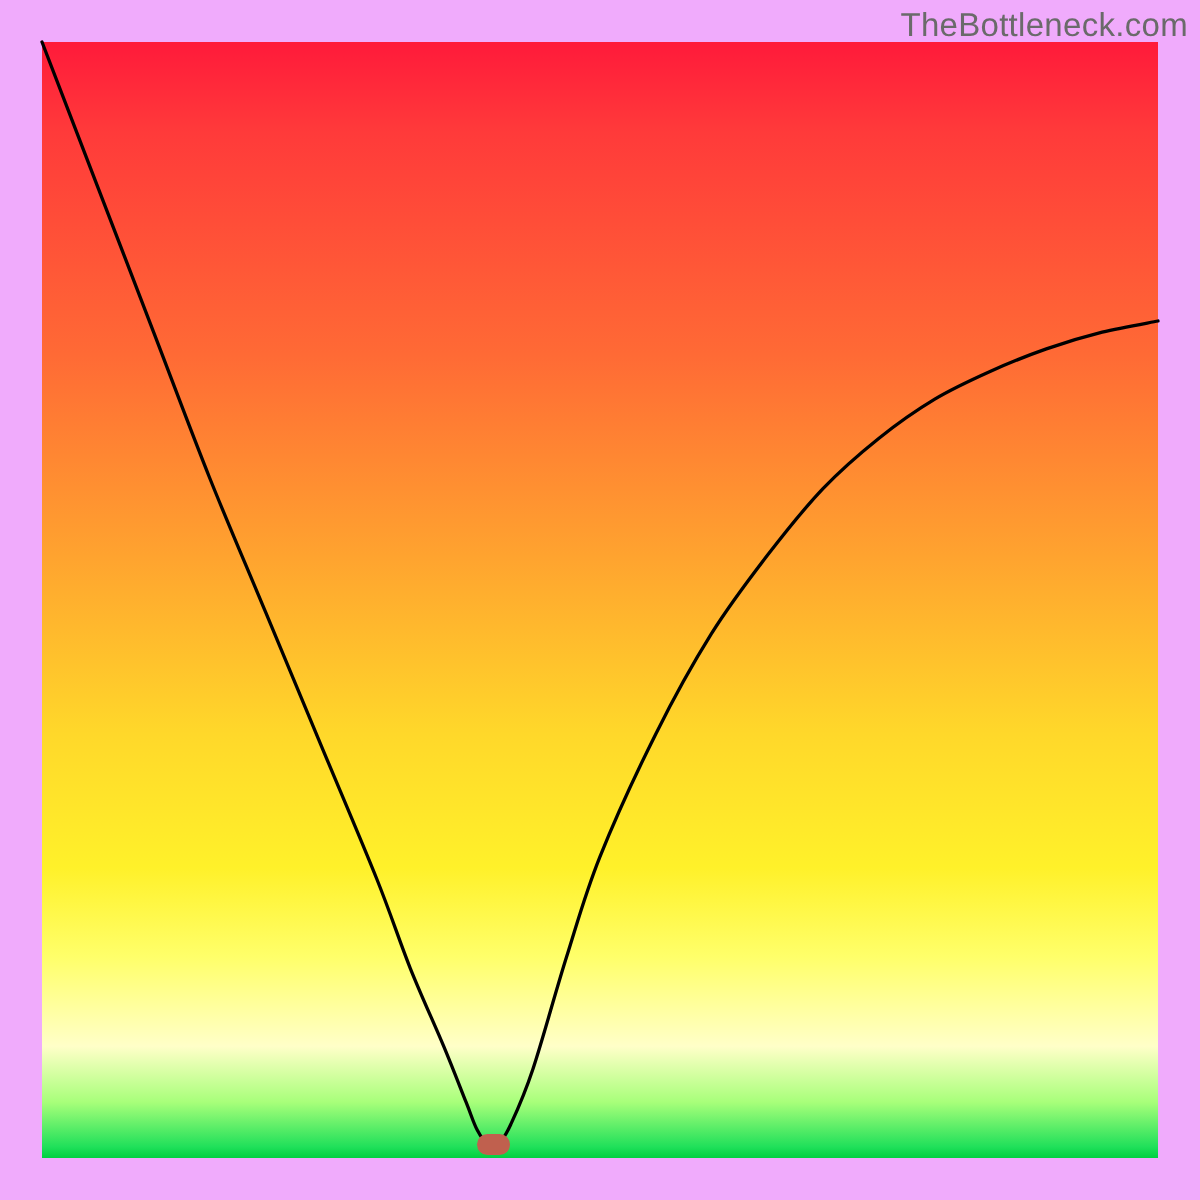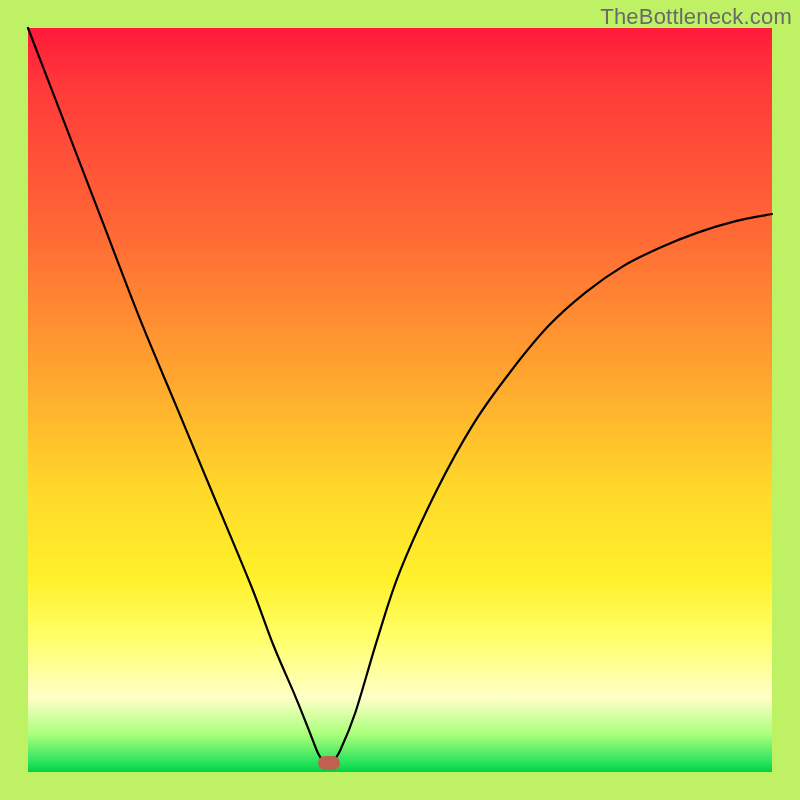--- a/index.html
+++ b/index.html
@@ -10,21 +10,21 @@
     background: #000;
     overflow: hidden;
     font-family: Arial, Helvetica, sans-serif;
   }
   .frame {
     position: absolute;
     left: 0;
     top: 0;
     width: 800px;
     height: 800px;
-    background: #bef264;
+    background: #f0abfc;
   }
   .plot {
     position: absolute;
     left: 28px;
     top: 28px;
     width: 744px;
     height: 744px;
     
     background: linear-gradient(
       to bottom,

